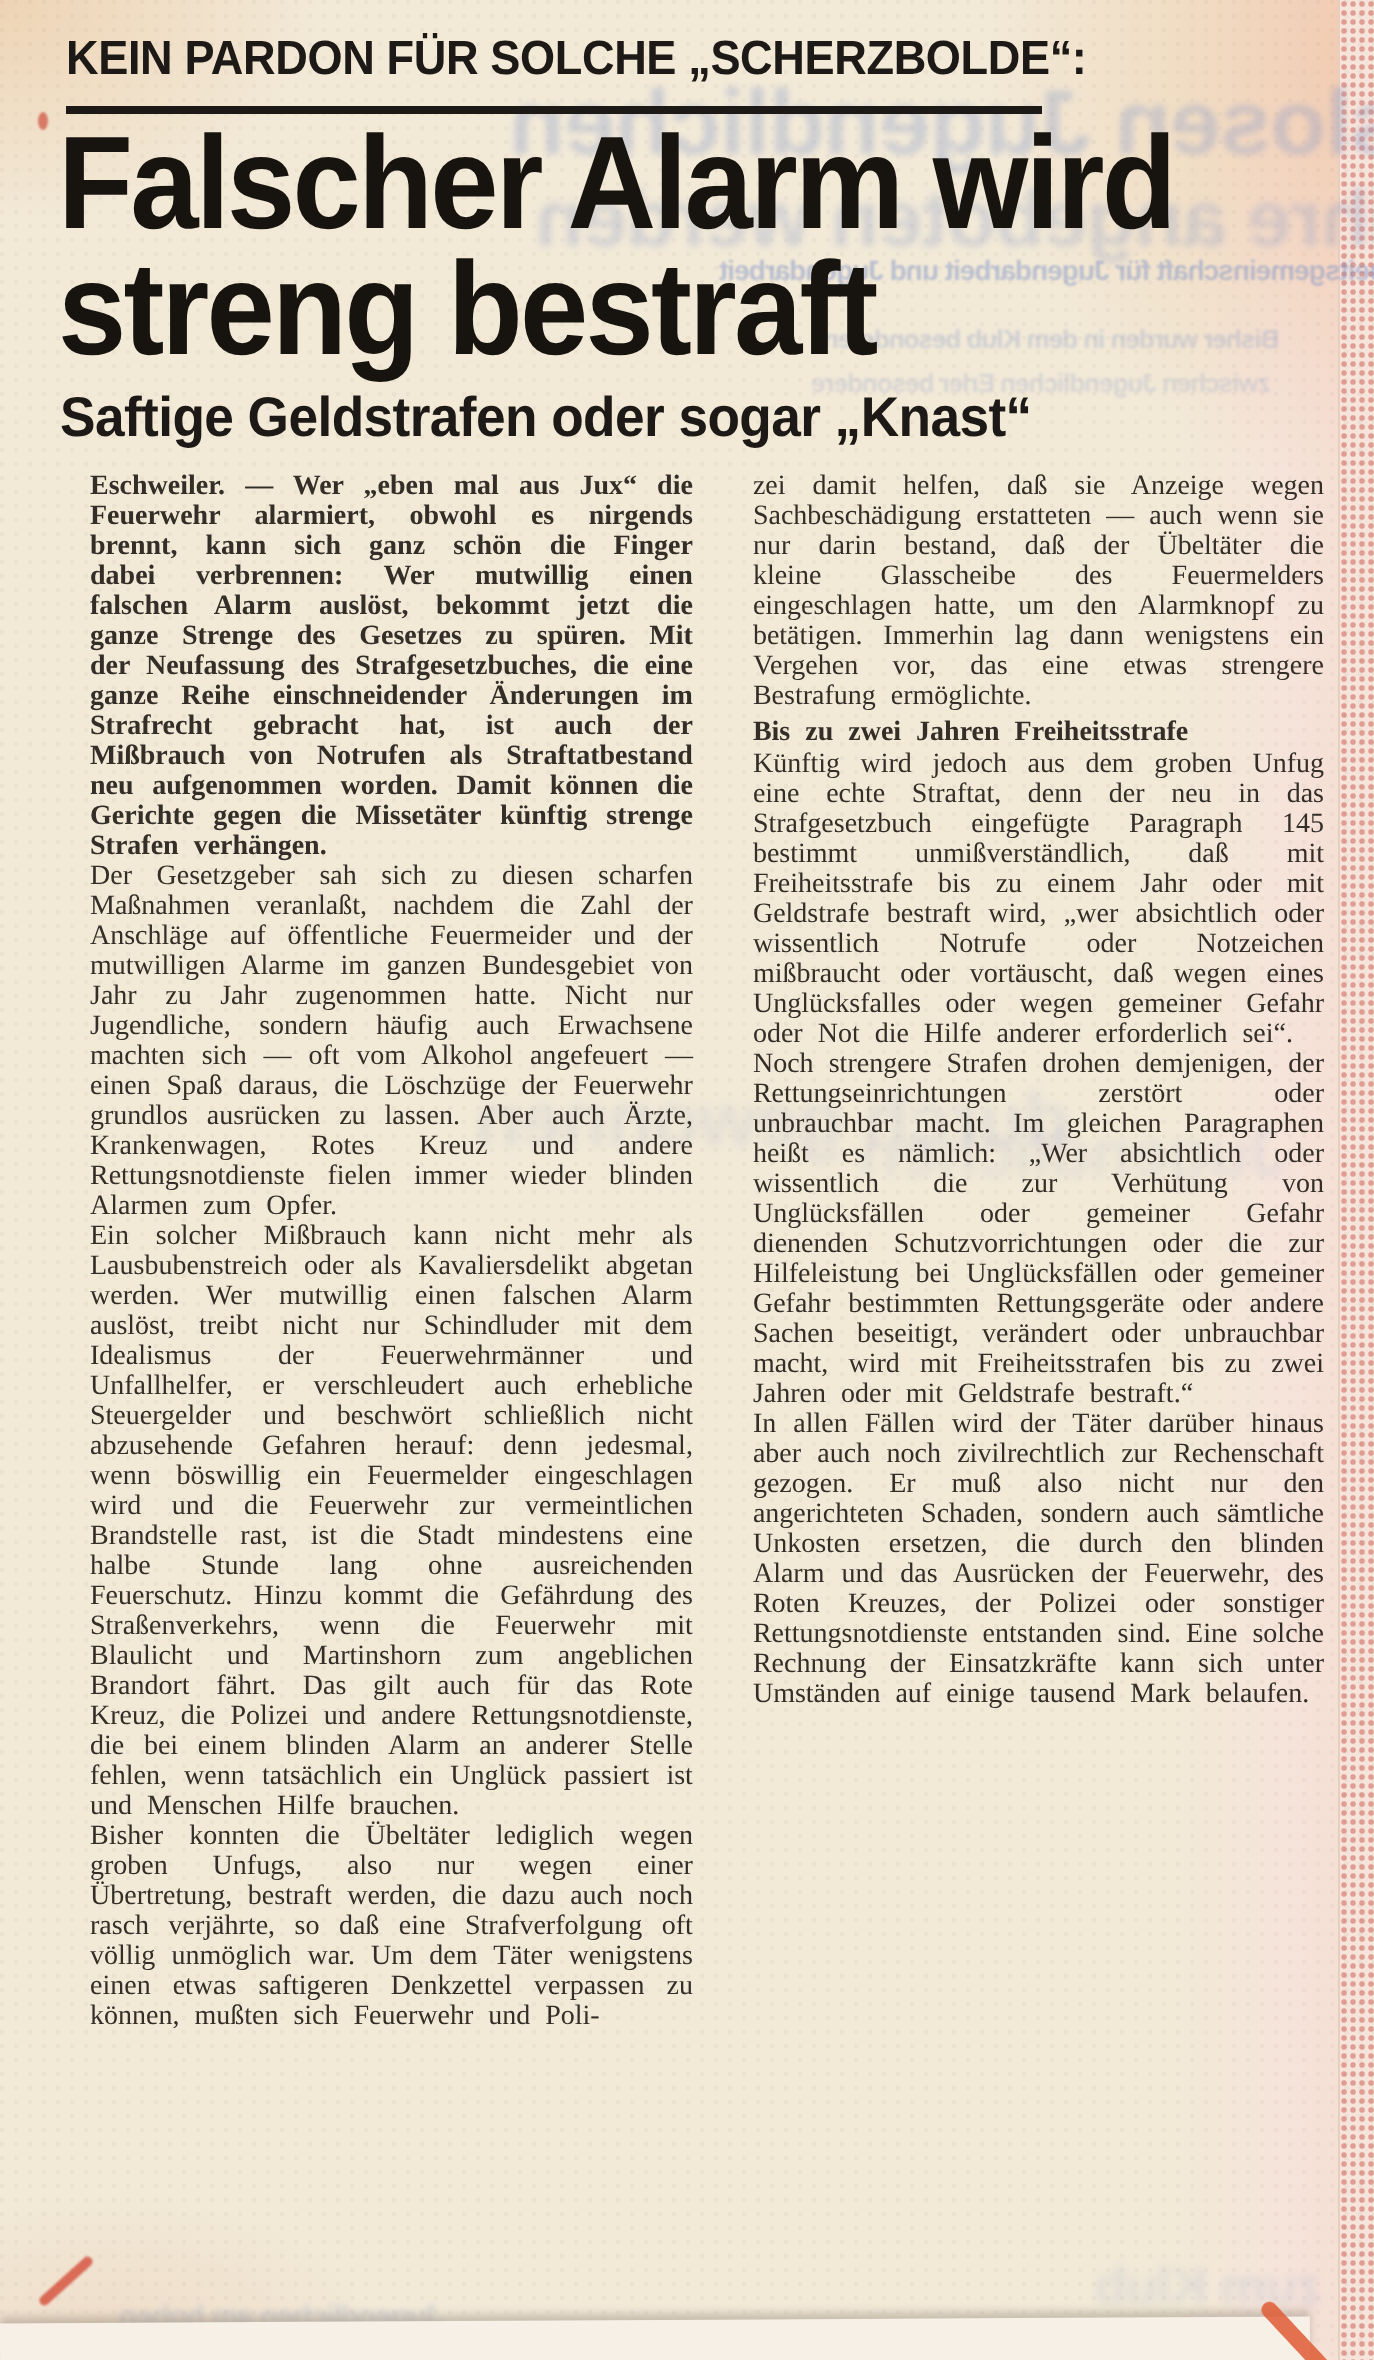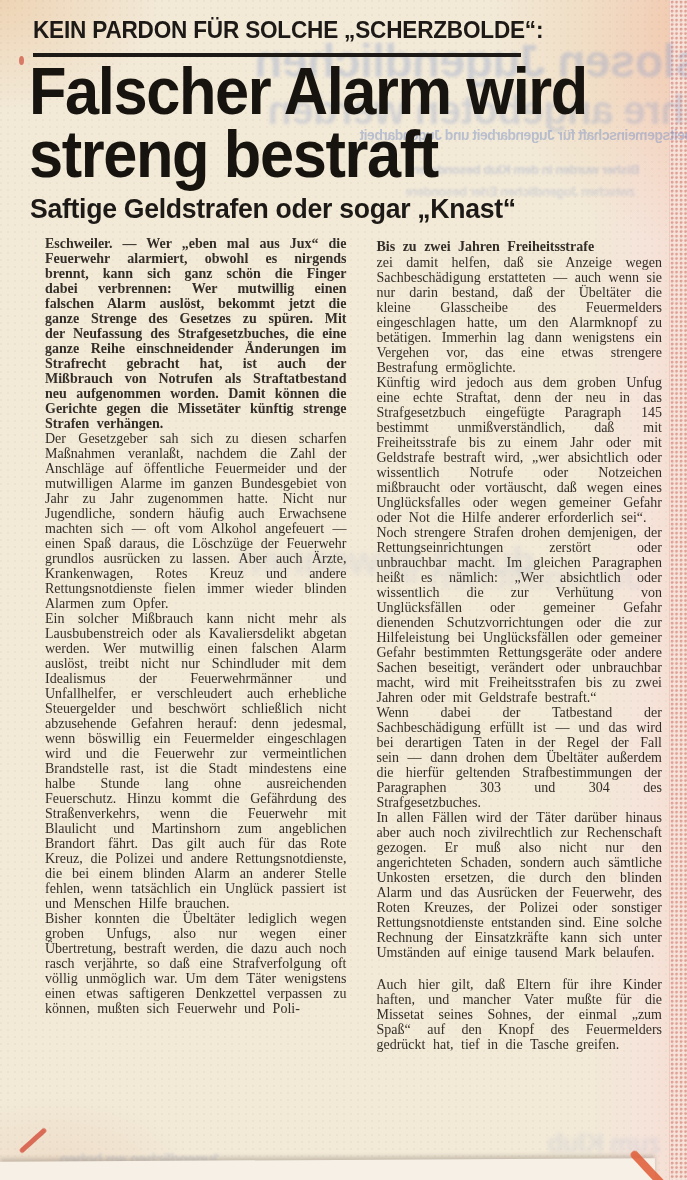--- a/index.html
+++ b/index.html
@@ -121,27 +121,25 @@
   <div class="subheadline">Saftige Geldstrafen oder sogar „Knast“</div>
 
   <div class="columns">
     <div class="col col-left">
         <div class="para lead">Eschweiler. — Wer „eben mal aus Jux“ die Feuerwehr alarmiert, obwohl es nirgends brennt, kann sich ganz schön die Finger dabei verbrennen: Wer mutwillig einen falschen Alarm auslöst, bekommt jetzt die ganze Strenge des Gesetzes zu spüren. Mit der Neufassung des Strafgesetzbuches, die eine ganze Reihe einschneidender Änderungen im Strafrecht gebracht hat, ist auch der Mißbrauch von Notrufen als Straftatbestand neu aufgenommen worden. Damit können die Gerichte gegen die Missetäter künftig strenge Strafen verhängen.</div>
         <div class="para body">Der Gesetzgeber sah sich zu diesen scharfen Maßnahmen veranlaßt, nachdem die Zahl der Anschläge auf öffentliche Feuermeider und der mutwilligen Alarme im ganzen Bundesgebiet von Jahr zu Jahr zugenommen hatte. Nicht nur Jugendliche, sondern häufig auch Erwachsene machten sich — oft vom Alkohol angefeuert — einen Spaß daraus, die Löschzüge der Feuerwehr grundlos ausrücken zu lassen. Aber auch Ärzte, Krankenwagen, Rotes Kreuz und andere Rettungsnotdienste fielen immer wieder blinden Alarmen zum Opfer.</div>
         <div class="para body">Ein solcher Mißbrauch kann nicht mehr als Lausbubenstreich oder als Kavaliersdelikt abgetan werden. Wer mutwillig einen falschen Alarm auslöst, treibt nicht nur Schindluder mit dem Idealismus der Feuerwehrmänner und Unfallhelfer, er verschleudert auch erhebliche Steuergelder und beschwört schließlich nicht abzusehende Gefahren herauf: denn jedesmal, wenn böswillig ein Feuermelder eingeschlagen wird und die Feuerwehr zur vermeintlichen Brandstelle rast, ist die Stadt mindestens eine halbe Stunde lang ohne ausreichenden Feuerschutz. Hinzu kommt die Gefährdung des Straßenverkehrs, wenn die Feuerwehr mit Blaulicht und Martinshorn zum angeblichen Brandort fährt. Das gilt auch für das Rote Kreuz, die Polizei und andere Rettungsnotdienste, die bei einem blinden Alarm an anderer Stelle fehlen, wenn tatsächlich ein Unglück passiert ist und Menschen Hilfe brauchen.</div>
         <div class="para body">Bisher konnten die Übeltäter lediglich wegen groben Unfugs, also nur wegen einer Übertretung, bestraft werden, die dazu auch noch rasch verjährte, so daß eine Strafverfolgung oft völlig unmöglich war. Um dem Täter wenigstens einen etwas saftigeren Denkzettel verpassen zu können, mußten sich Feuerwehr und Poli-</div>
       </div>
     <div class="col col-right">
+        <div class="para body">zei damit helfen, daß sie Anzeige wegen Sachbeschädigung erstatteten — auch wenn sie nur darin bestand, daß der Übeltäter die kleine Glasscheibe des Feuermelders eingeschlagen hatte, um den Alarmknopf zu betätigen. Immerhin lag dann wenigstens ein Vergehen vor, das eine etwas strengere Bestrafung ermöglichte.</div>
         <div class="para subhead">Bis zu zwei Jahren Freiheitsstrafe</div>
-        <div class="para body">zei damit helfen, daß sie Anzeige wegen Sachbeschädigung erstatteten — auch wenn sie nur darin bestand, daß der Übeltäter die kleine Glasscheibe des Feuermelders eingeschlagen hatte, um den Alarmknopf zu betätigen. Immerhin lag dann wenigstens ein Vergehen vor, das eine etwas strengere Bestrafung ermöglichte.</div>
         <div class="para body">Künftig wird jedoch aus dem groben Unfug eine echte Straftat, denn der neu in das Strafgesetzbuch eingefügte Paragraph 145 bestimmt unmißverständlich, daß mit Freiheitsstrafe bis zu einem Jahr oder mit Geldstrafe bestraft wird, „wer absichtlich oder wissentlich Notrufe oder Notzeichen mißbraucht oder vortäuscht, daß wegen eines Unglücksfalles oder wegen gemeiner Gefahr oder Not die Hilfe anderer erforderlich sei“.</div>
         <div class="para body">Noch strengere Strafen drohen demjenigen, der Rettungseinrichtungen zerstört oder unbrauchbar macht. Im gleichen Paragraphen heißt es nämlich: „Wer absichtlich oder wissentlich die zur Verhütung von Unglücksfällen oder gemeiner Gefahr dienenden Schutzvorrichtungen oder die zur Hilfeleistung bei Unglücksfällen oder gemeiner Gefahr bestimmten Rettungsgeräte oder andere Sachen beseitigt, verändert oder unbrauchbar macht, wird mit Freiheitsstrafen bis zu zwei Jahren oder mit Geldstrafe bestraft.“</div>
-        <div class="para body">Wenn dabei der Tatbestand der Sachbeschädigung erfüllt ist — und das wird bei derartigen Taten in der Regel der Fall sein — dann drohen dem Übeltäter außerdem die hierfür geltenden Strafbestimmungen der Paragraphen 303 und 304 des Strafgesetzbuches.</div>
         <div class="para body">In allen Fällen wird der Täter darüber hinaus aber auch noch zivilrechtlich zur Rechenschaft gezogen. Er muß also nicht nur den angerichteten Schaden, sondern auch sämtliche Unkosten ersetzen, die durch den blinden Alarm und das Ausrücken der Feuerwehr, des Roten Kreuzes, der Polizei oder sonstiger Rettungsnotdienste entstanden sind. Eine solche Rechnung der Einsatzkräfte kann sich unter Umständen auf einige tausend Mark belaufen.</div>
-        <div class="para body-gap">Auch hier gilt, daß Eltern für ihre Kinder haften, und mancher Vater mußte für die Missetat seines Sohnes, der einmal „zum Spaß“ auf den Knopf des Feuermelders gedrückt hat, tief in die Tasche greifen.</div>
       </div>
   </div>
 
   <div class="red-fleck"></div>
   <div class="pen-tick"></div>
   <div class="pen-stroke"></div>
   <div class="bottom-edge"></div>
 
 </div>
 

